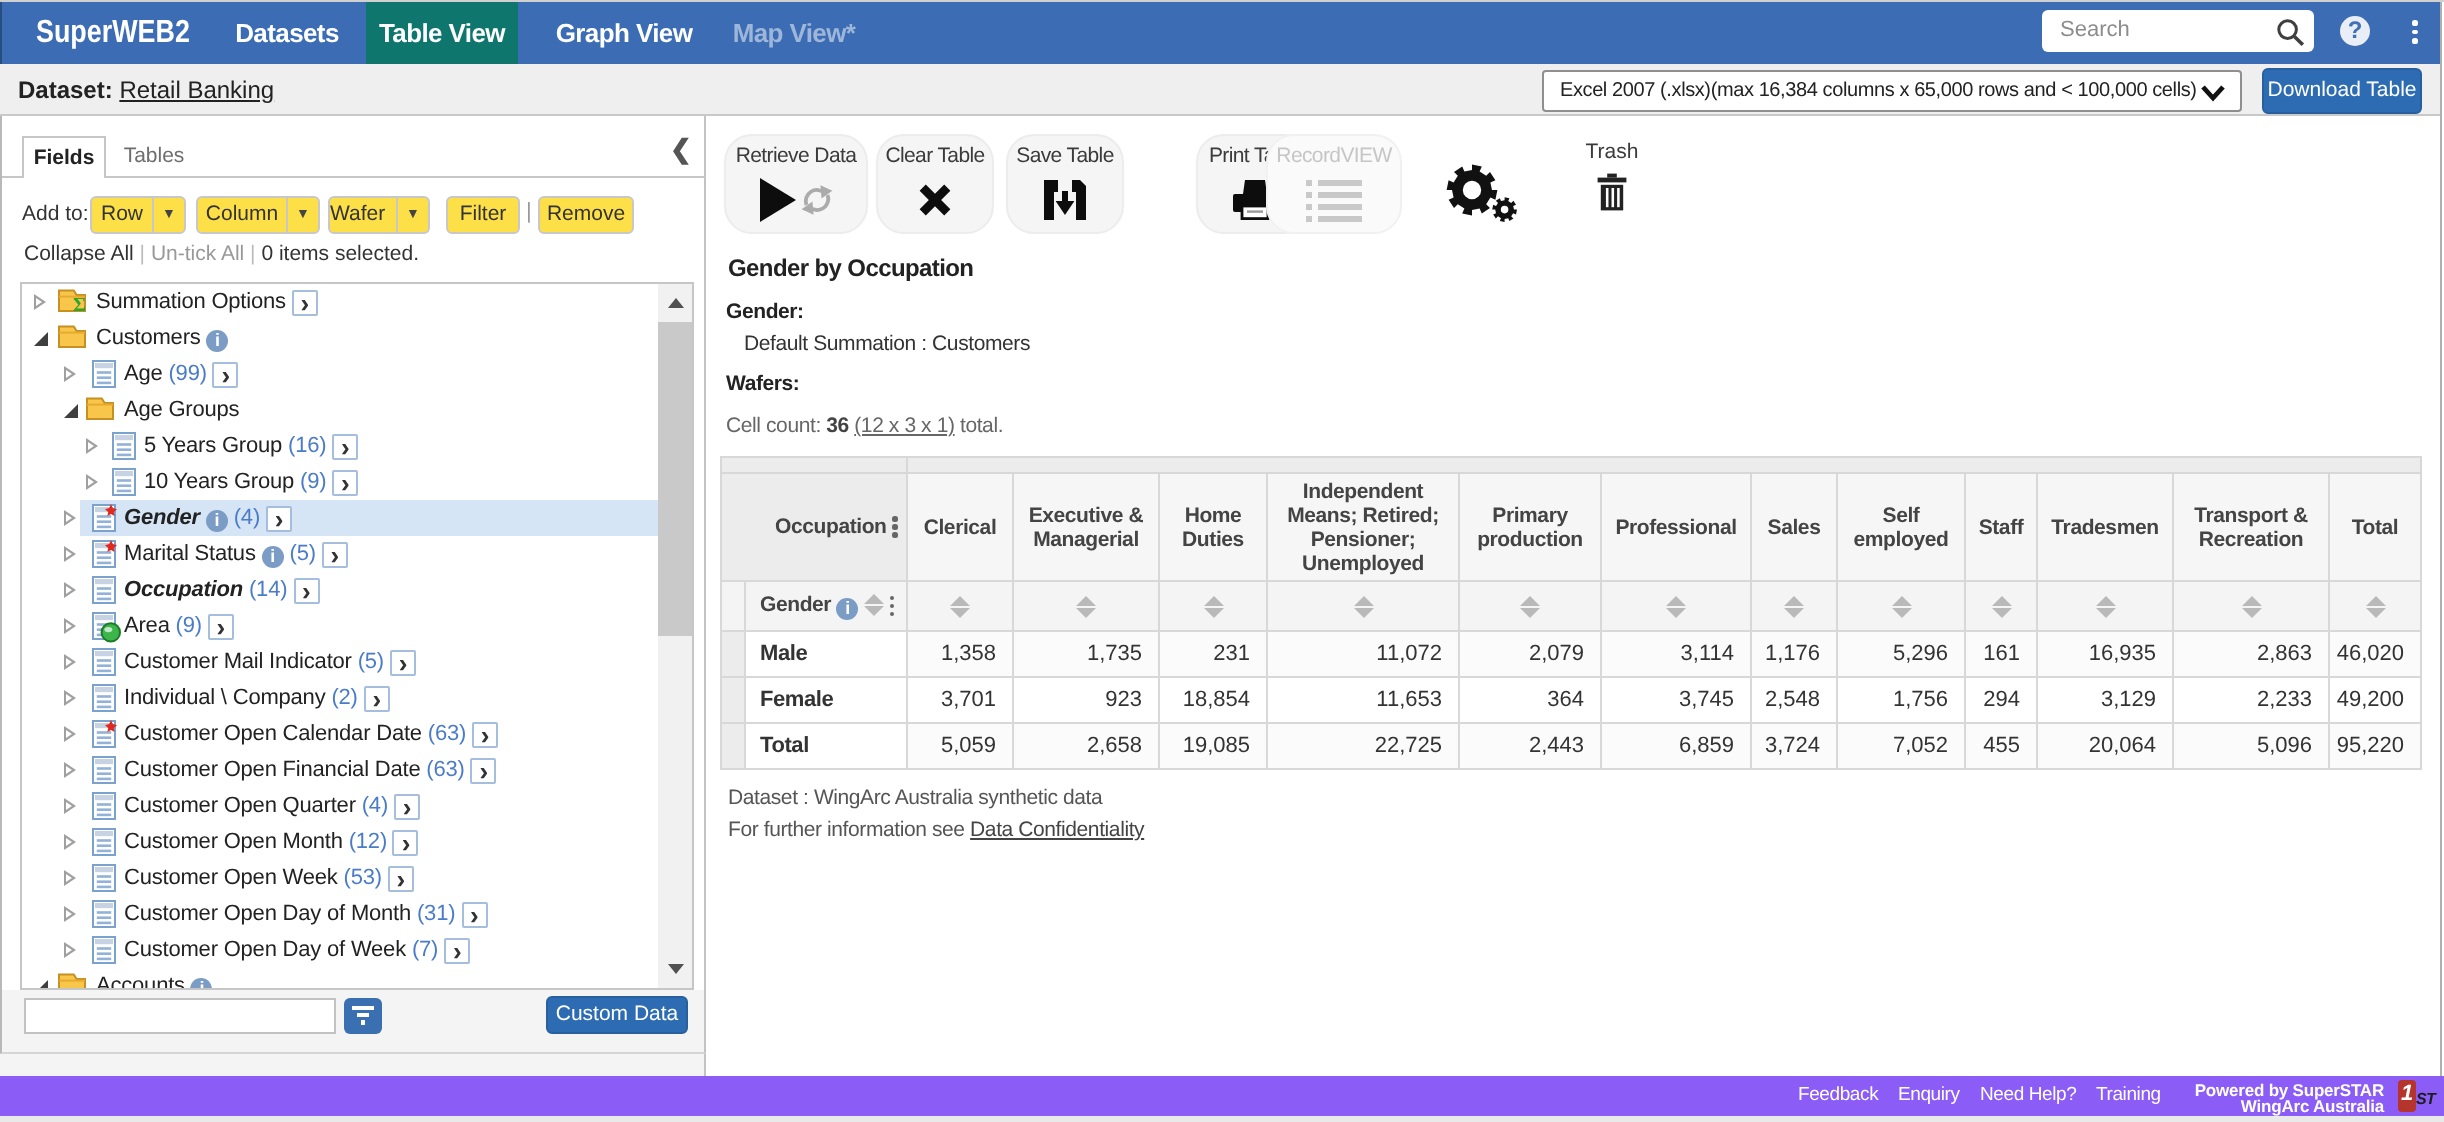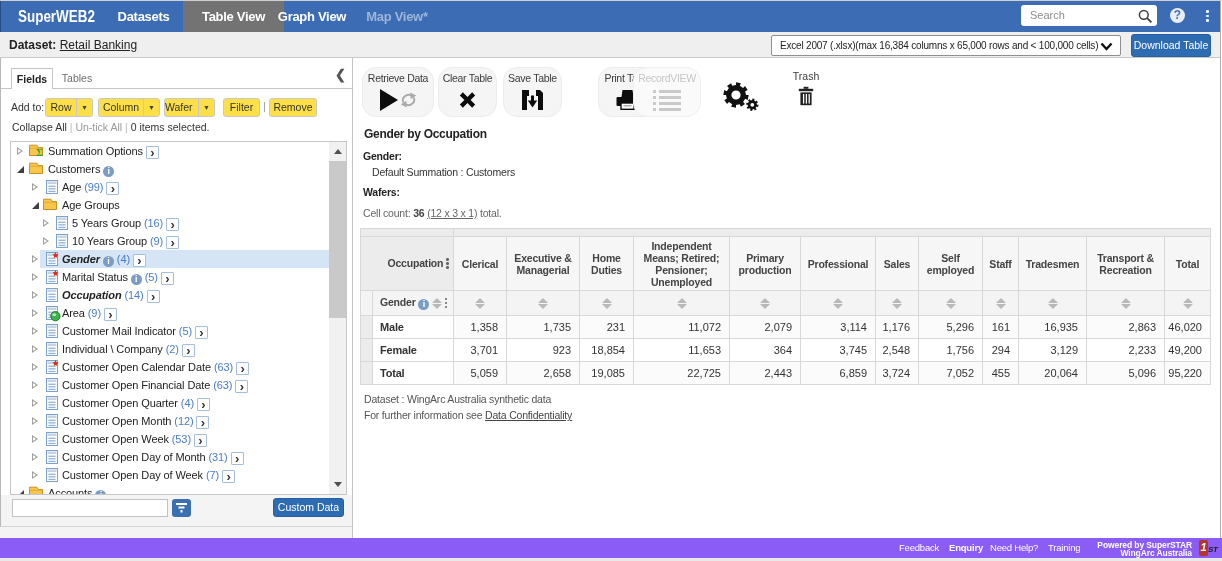--- a/index.html
+++ b/index.html
@@ -6,21 +6,21 @@
   html,body { width:1222px; height:561px; overflow:hidden; }
   body { font-family:"Liberation Sans",sans-serif; background:#fff; position:relative; }
   .abs { position:absolute; }
 
   
   #topline { left:0; top:0; width:1222px; height:1px; background:#d0d0d0; }
   #topbar { left:0; top:1px; width:1220px; height:31px; background:#3b6cb4; border-left:1px solid #274e82; }
   #brand { left:17px; top:0; height:31px; line-height:32px; color:#fff; font-size:16px; font-weight:bold; transform:scaleX(0.84); transform-origin:left center; white-space:nowrap; }
   .nav { top:0; height:31px; line-height:32px; color:#fff; font-size:13px; font-weight:600; text-align:center; letter-spacing:-0.3px; }
   #nav1 { left:106px; width:73px; }
-  #nav2 { left:182px; width:101px; background:#737373; }
+  #nav2 { left:182px; width:76px; background:#0f766e; }
   #nav3 { left:266px; width:90px; }
   #nav4 { left:356px; width:80px; color:#9db6d9; }
   #searchbox { left:1021px; top:5px; width:136px; height:21px; background:#fff; border-radius:3px; }
   #searchbox span { position:absolute; left:9px; top:4px; font-size:11px; color:#8c8c8c; }
   #qmark { left:1170px; top:8px; width:15px; height:15px; border-radius:50%; background:#e9eef6; text-align:center; line-height:15px; font-weight:bold; font-size:12px; color:#4272b4; }
   .vdots { width:2.6px; height:2.6px; border-radius:50%; background:#fff; position:absolute; left:0; }
 
   
   #dsbar { left:0; top:32px; width:1220px; height:26px; background:#efefef; border-bottom:1px solid #c9c9c9; }
   #dsbar .lbl { position:absolute; left:9px; top:6px; font-size:12px; font-weight:bold; color:#222; }
@@ -556,21 +556,21 @@
         <td class="num">95,220</td>
   </tr>
 </tbody>
   </table>
 
 <div class="ctext" style="left:364px;top:393px;color:#555;">Dataset : WingArc Australia synthetic data</div>
 <div class="ctext" style="left:364px;top:409px;color:#555;">For further information see <span style="text-decoration:underline;color:#444;">Data Confidentiality</span></div>
 
 <div class="abs" id="footer">
   <span class="flink" style="left:899px;">Feedback</span>
-  <span class="flink" style="left:949px;font-weight:bold;">Enquiry</span>
+  <span class="flink" style="left:949px;">Enquiry</span>
   <span class="flink" style="left:990px;">Need Help?</span>
   <span class="flink" style="left:1048px;">Training</span>
   <div style="position:absolute;right:30px;top:3px;text-align:right;font-size:8.5px;font-weight:bold;line-height:8px;letter-spacing:-0.1px;">Powered by SuperSTAR<br>WingArc Australia</div>
   <div style="position:absolute;left:1199px;top:2px;width:9px;height:16px;background:#b5342c;border-radius:2px;color:#fff;font-size:11px;font-style:italic;font-weight:bold;text-align:center;line-height:15px;">1</div>
   <div style="position:absolute;left:1208px;top:7px;color:#1c1c1c;font-size:8px;font-weight:bold;font-style:italic;letter-spacing:-0.3px;">ST</div>
 </div>
 <div class="abs" id="bottomstrip"></div>
 <div class="abs" id="rightborder"></div>
 
 </body></html>

